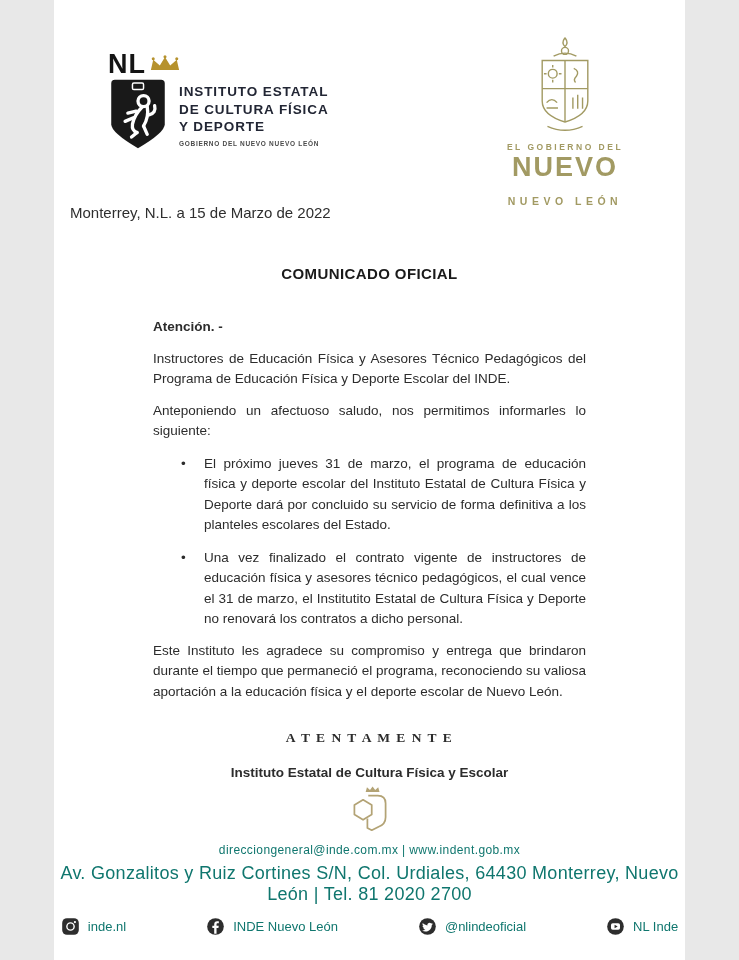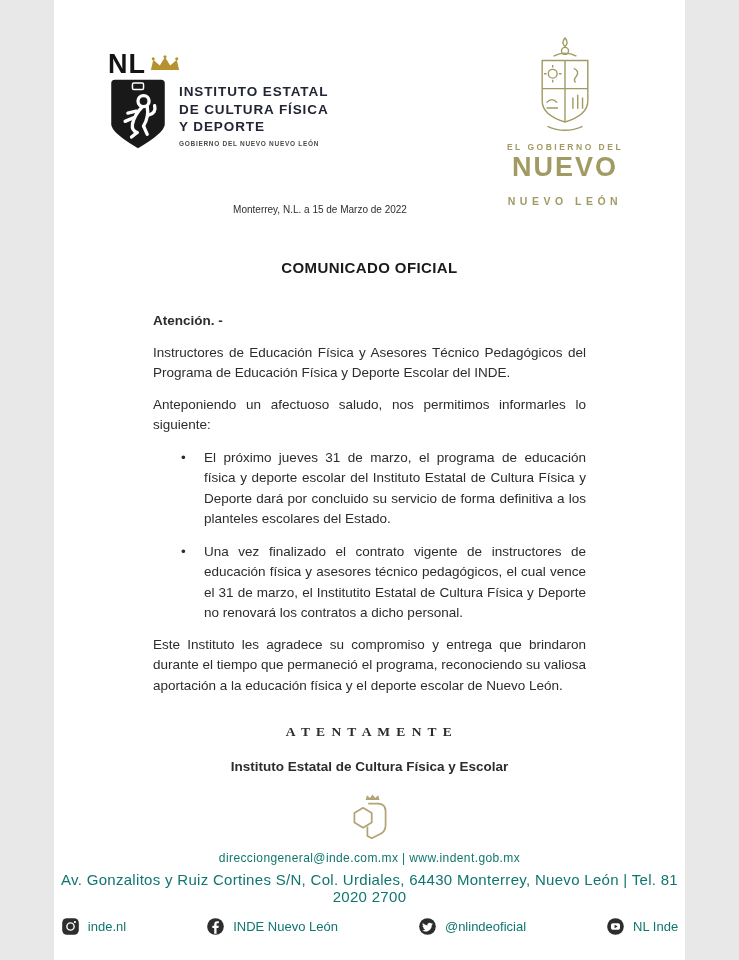--- a/index.html
+++ b/index.html
@@ -25,37 +25,37 @@
   .logo-text { padding-top:5px; }
   .logo-line { font-size:13.5px; font-weight:bold; color:#222634; letter-spacing:0.9px; line-height:17.5px; }
   .logo-sub { font-size:6.5px; color:#4a4a4a; letter-spacing:0.7px; margin-top:4px; font-weight:bold; }
 
   .gov-logo { position:absolute; right:40px; top:36px; width:160px; text-align:center; color:#a29a63; }
   .gov-tagline { font-size:8.5px; letter-spacing:2.5px; margin-top:6px; font-weight:bold; }
   .gov-name { font-size:27px; font-weight:bold; letter-spacing:2px; line-height:30px; }
   .gov-subname { font-size:10.5px; letter-spacing:4.5px; margin-top:13px; font-weight:bold; }
 
   
-  .dateline { margin:26px 99px 0 0; text-align:center; font-size:10px; color:#2e2e2e; }
+  .dateline { margin:26px 99px 0 0; text-align:left; font-size:15px; color:#2e2e2e;padding-left:16px; }
   .doc-title { margin-top:44px; text-align:center; font-size:15px; font-weight:bold; color:#1a1a1a; letter-spacing:0.4px; }
 
   .content { margin:0 99px; font-size:13.5px; line-height:20.5px; color:#2c2c2c; }
   .attention { margin-top:35px; font-weight:bold; }
   .para { margin-top:11px; text-align:justify; }
   .bullets { margin:11px 0 0 28px; list-style:none; }
   .bullets li { position:relative; padding-left:23px; margin-top:12px; text-align:justify; }
   .bullets li .dot { position:absolute; left:0; top:0; }
   .signoff { margin-top:26px; text-align:center; font-weight:bold; letter-spacing:1.5px;font-family:Liberation Serif, serif; }
   .signature { margin-top:14px; text-align:center; font-weight:bold; }
 
   
   .footer { position:absolute; left:0; right:0; bottom:24px; text-align:center; color:#0f766e; }
   .footer-emblem { display:block; margin:0 auto 3px; }
   .contact-line { font-size:12px; letter-spacing:0.4px; }
-  .address-line { font-size:15px; margin-top:6px; letter-spacing:0.3px; }
+  .address-line { font-size:18px; margin-top:6px; letter-spacing:0.3px; }
   .social-row { display:flex; justify-content:center; align-items:center; gap:80px; margin-top:12px; }
   .social-item { display:flex; align-items:center; gap:8px; font-size:13px; }
   .social-item svg { display:block; }
 </style>
 </head>
 <body>
 
 <div class="page">
 
   <div class="header">

